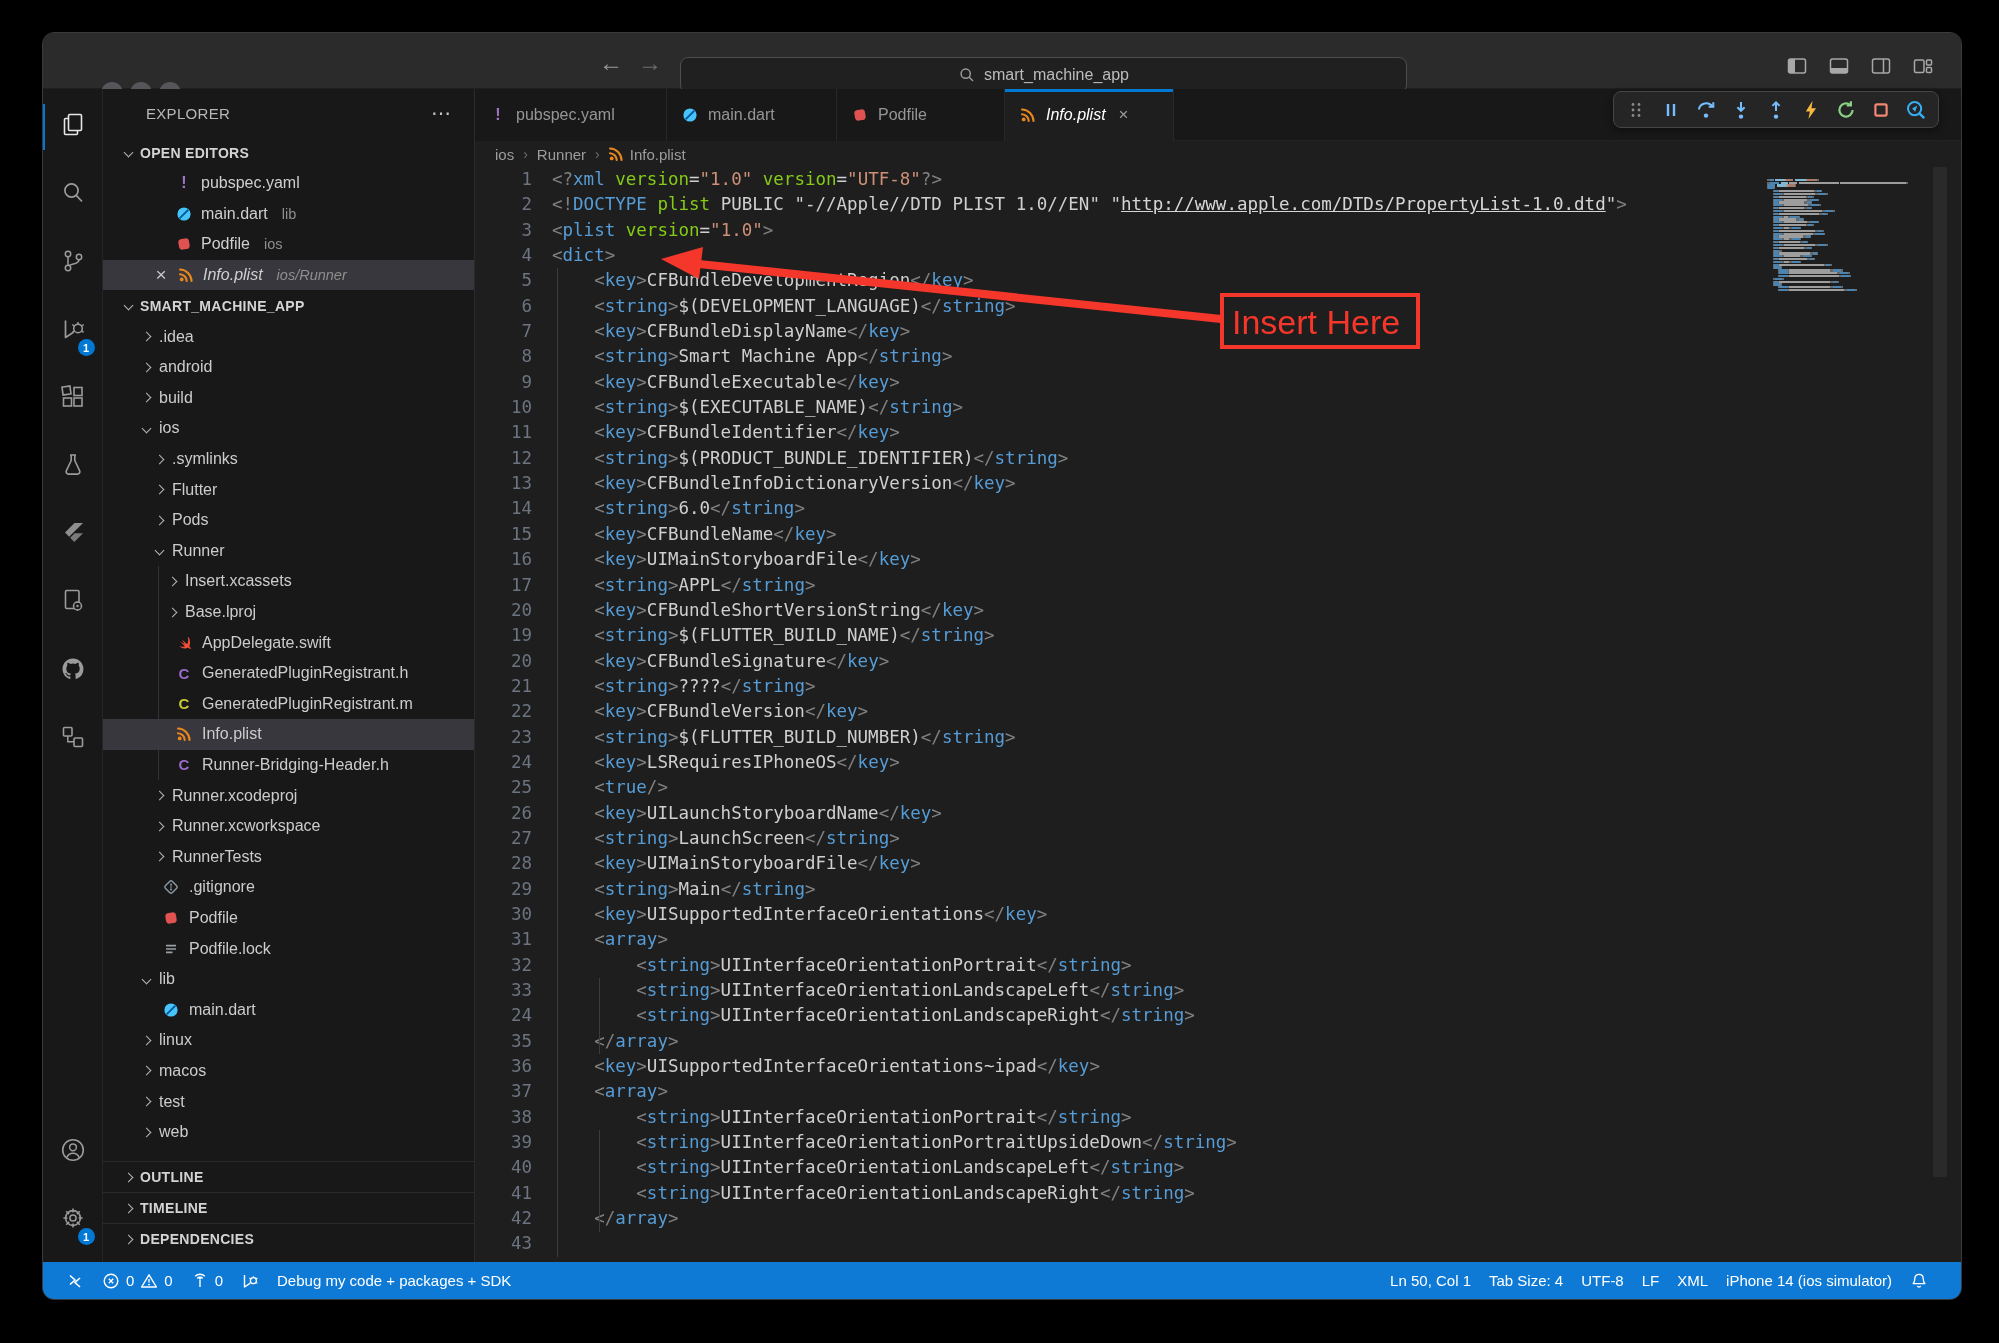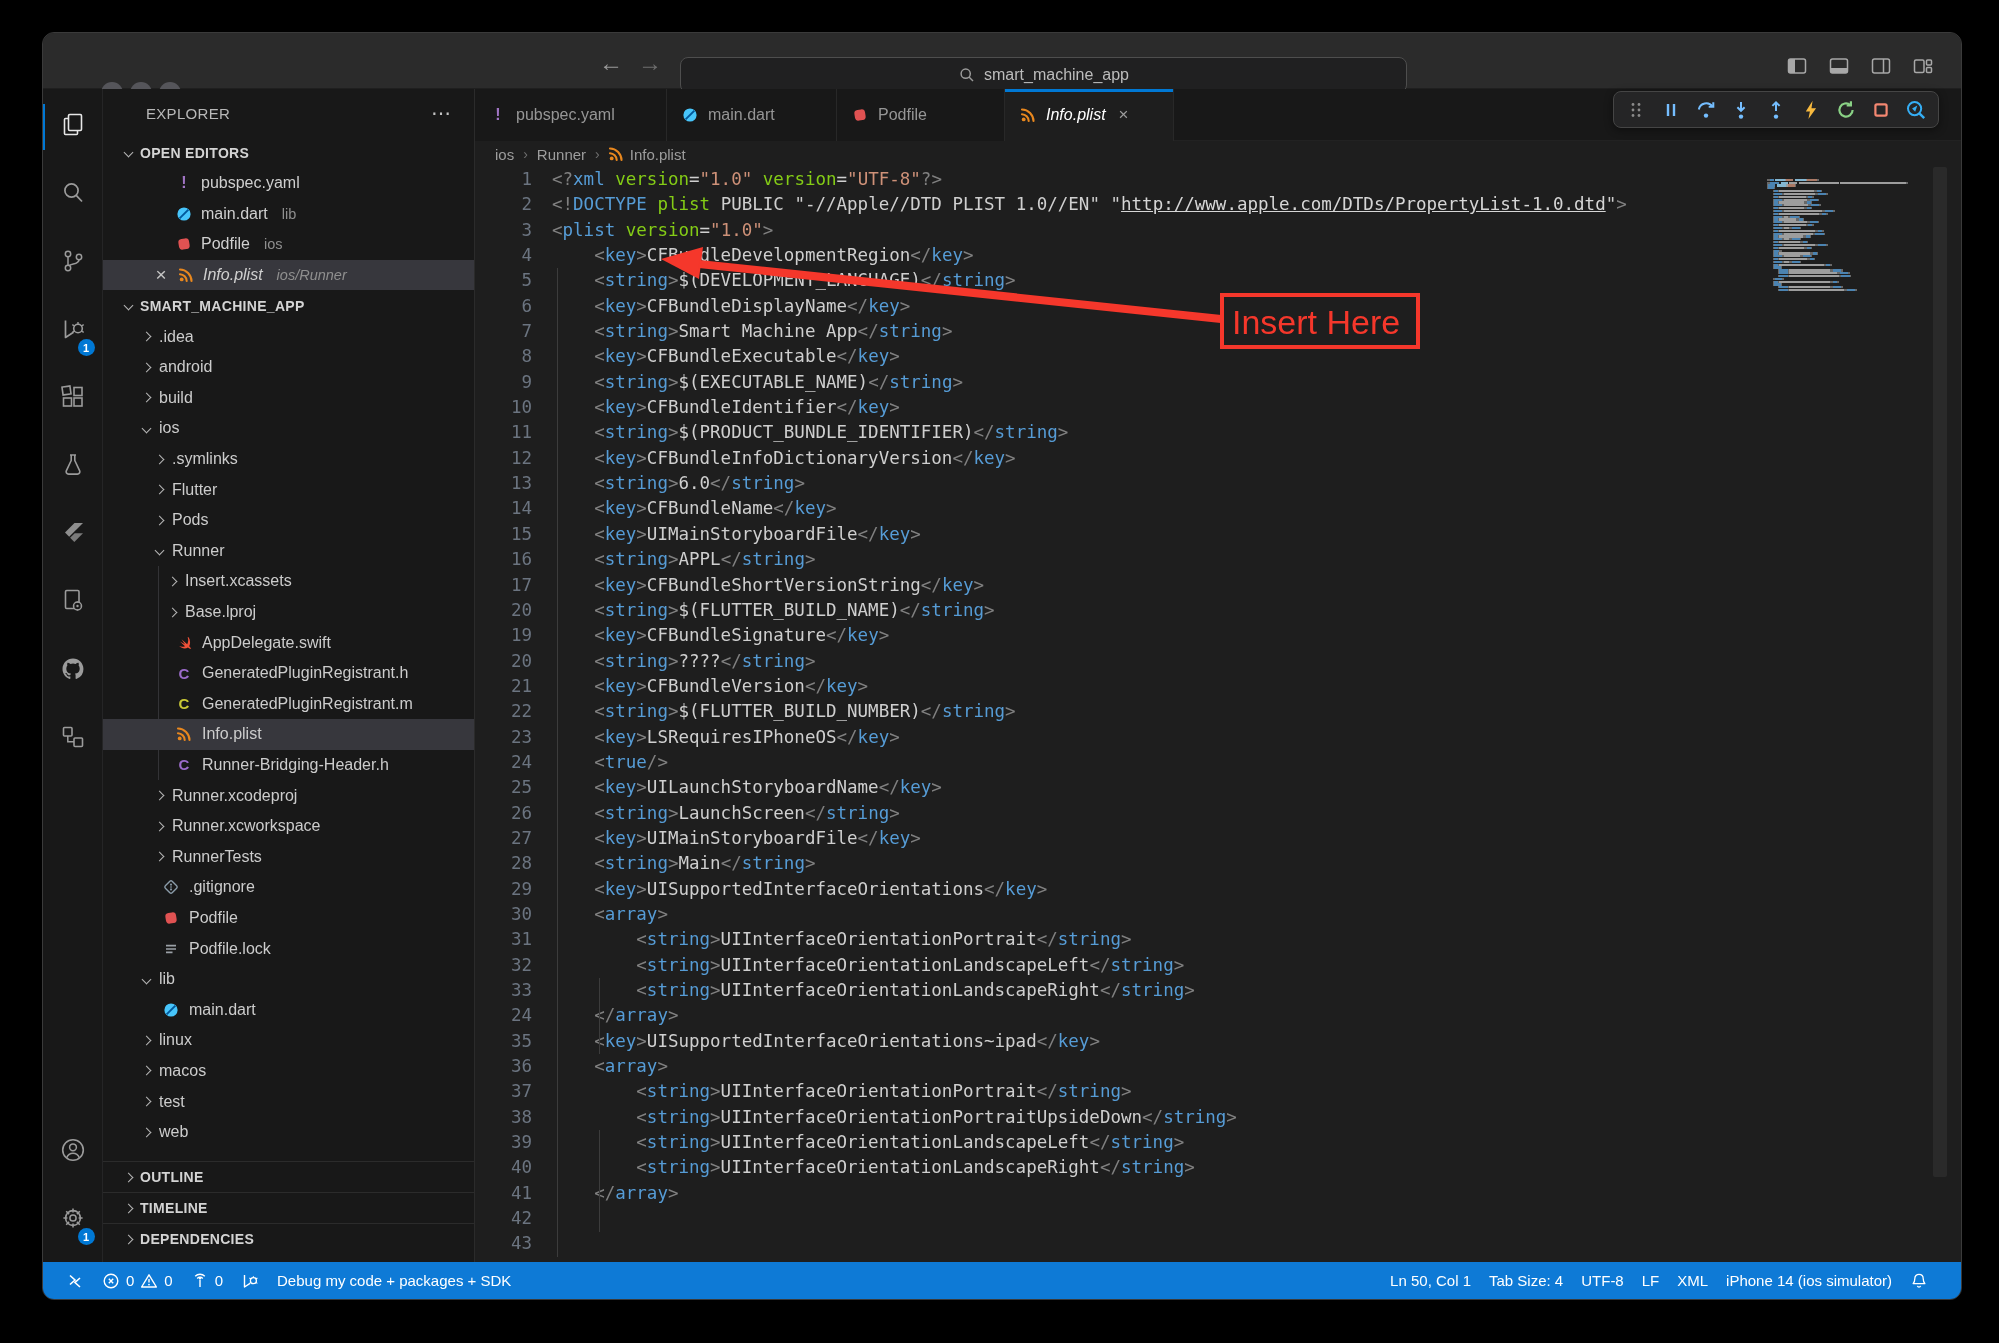--- a/index.html
+++ b/index.html
@@ -540,20 +540,21 @@
               <div class="cl">39</div>
               <div class="cl">40</div>
               <div class="cl">41</div>
               <div class="cl">42</div>
               <div class="cl">43</div>
             </div>
           <div class="codelines" id="codelines">
               <div class="cl"><span class="px">&lt;?</span><span class="tg">xml</span><span class="wh"> </span><span class="at">version</span><span class="wh">=</span><span class="st">"1.0"</span><span class="wh"> </span><span class="at">version</span><span class="wh">=</span><span class="st">"UTF-8"</span><span class="px">?&gt;</span></div>
               <div class="cl"><span class="px">&lt;!</span><span class="tg">DOCTYPE</span><span class="wh"> </span><span class="at">plist</span><span class="wh"> </span><span class="wh">PUBLIC</span><span class="wh"> </span><span class="wh">"-//Apple//DTD PLIST 1.0//EN"</span><span class="wh"> </span><span class="wh">"</span><span class="ul">http://www.apple.com/DTDs/PropertyList-1.0.dtd</span><span class="wh">"</span><span class="px">&gt;</span></div>
               <div class="cl"><span class="px">&lt;</span><span class="tg">plist</span><span class="wh"> </span><span class="at">version</span><span class="wh">=</span><span class="st">"1.0"</span><span class="px">&gt;</span></div>
+              <div class="cl"><span class="px">&lt;</span><span class="tg">dict</span><span class="px">&gt;</span></div>
               <div class="cl"><span class="wh">    </span><span class="px">&lt;</span><span class="tg">key</span><span class="px">&gt;</span><span class="wh">CFBundleDevelopmentRegion</span><span class="px">&lt;/</span><span class="tg">key</span><span class="px">&gt;</span></div>
               <div class="cl"><span class="wh">    </span><span class="px">&lt;</span><span class="tg">string</span><span class="px">&gt;</span><span class="wh">$(DEVELOPMENT_LANGUAGE)</span><span class="px">&lt;/</span><span class="tg">string</span><span class="px">&gt;</span></div>
               <div class="cl"><span class="wh">    </span><span class="px">&lt;</span><span class="tg">key</span><span class="px">&gt;</span><span class="wh">CFBundleDisplayName</span><span class="px">&lt;/</span><span class="tg">key</span><span class="px">&gt;</span></div>
               <div class="cl"><span class="wh">    </span><span class="px">&lt;</span><span class="tg">string</span><span class="px">&gt;</span><span class="wh">Smart Machine App</span><span class="px">&lt;/</span><span class="tg">string</span><span class="px">&gt;</span></div>
               <div class="cl"><span class="wh">    </span><span class="px">&lt;</span><span class="tg">key</span><span class="px">&gt;</span><span class="wh">CFBundleExecutable</span><span class="px">&lt;/</span><span class="tg">key</span><span class="px">&gt;</span></div>
               <div class="cl"><span class="wh">    </span><span class="px">&lt;</span><span class="tg">string</span><span class="px">&gt;</span><span class="wh">$(EXECUTABLE_NAME)</span><span class="px">&lt;/</span><span class="tg">string</span><span class="px">&gt;</span></div>
               <div class="cl"><span class="wh">    </span><span class="px">&lt;</span><span class="tg">key</span><span class="px">&gt;</span><span class="wh">CFBundleIdentifier</span><span class="px">&lt;/</span><span class="tg">key</span><span class="px">&gt;</span></div>
               <div class="cl"><span class="wh">    </span><span class="px">&lt;</span><span class="tg">string</span><span class="px">&gt;</span><span class="wh">$(PRODUCT_BUNDLE_IDENTIFIER)</span><span class="px">&lt;/</span><span class="tg">string</span><span class="px">&gt;</span></div>
               <div class="cl"><span class="wh">    </span><span class="px">&lt;</span><span class="tg">key</span><span class="px">&gt;</span><span class="wh">CFBundleInfoDictionaryVersion</span><span class="px">&lt;/</span><span class="tg">key</span><span class="px">&gt;</span></div>
               <div class="cl"><span class="wh">    </span><span class="px">&lt;</span><span class="tg">string</span><span class="px">&gt;</span><span class="wh">6.0</span><span class="px">&lt;/</span><span class="tg">string</span><span class="px">&gt;</span></div>

